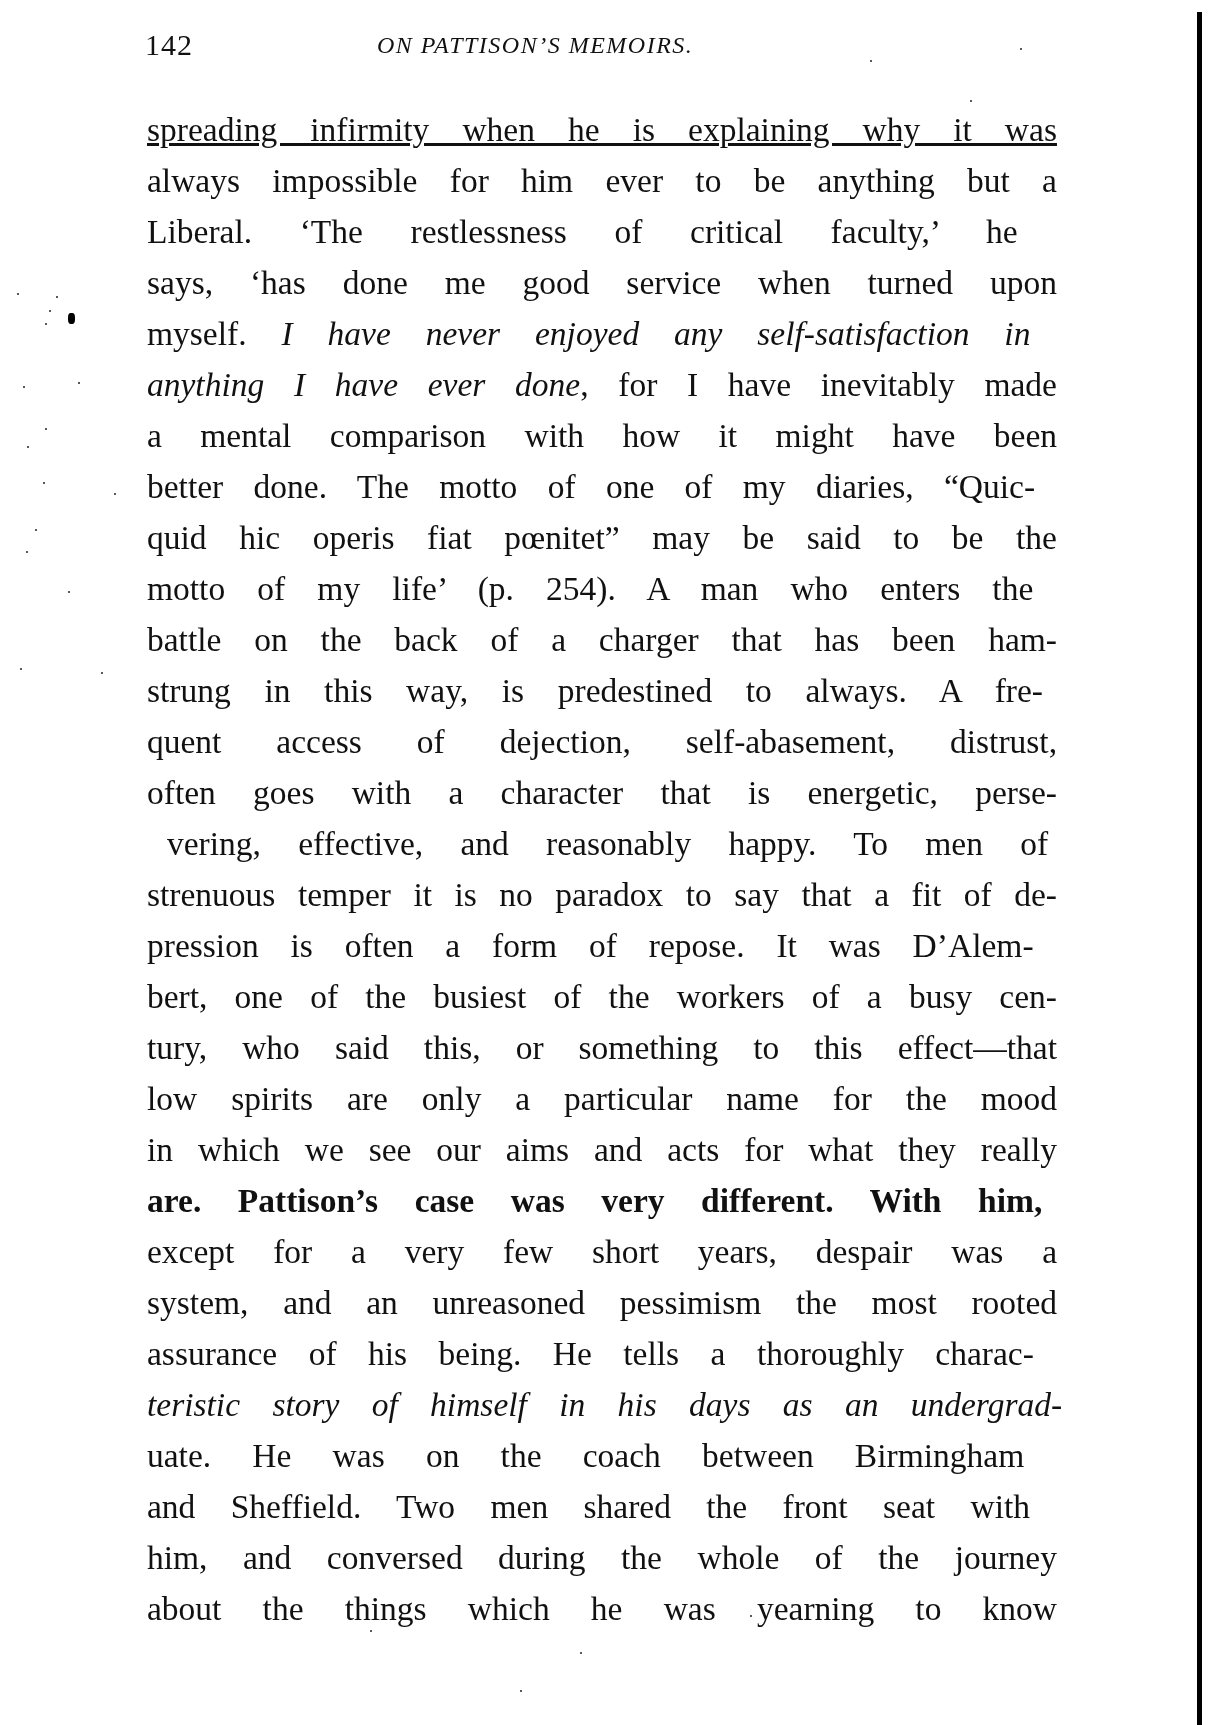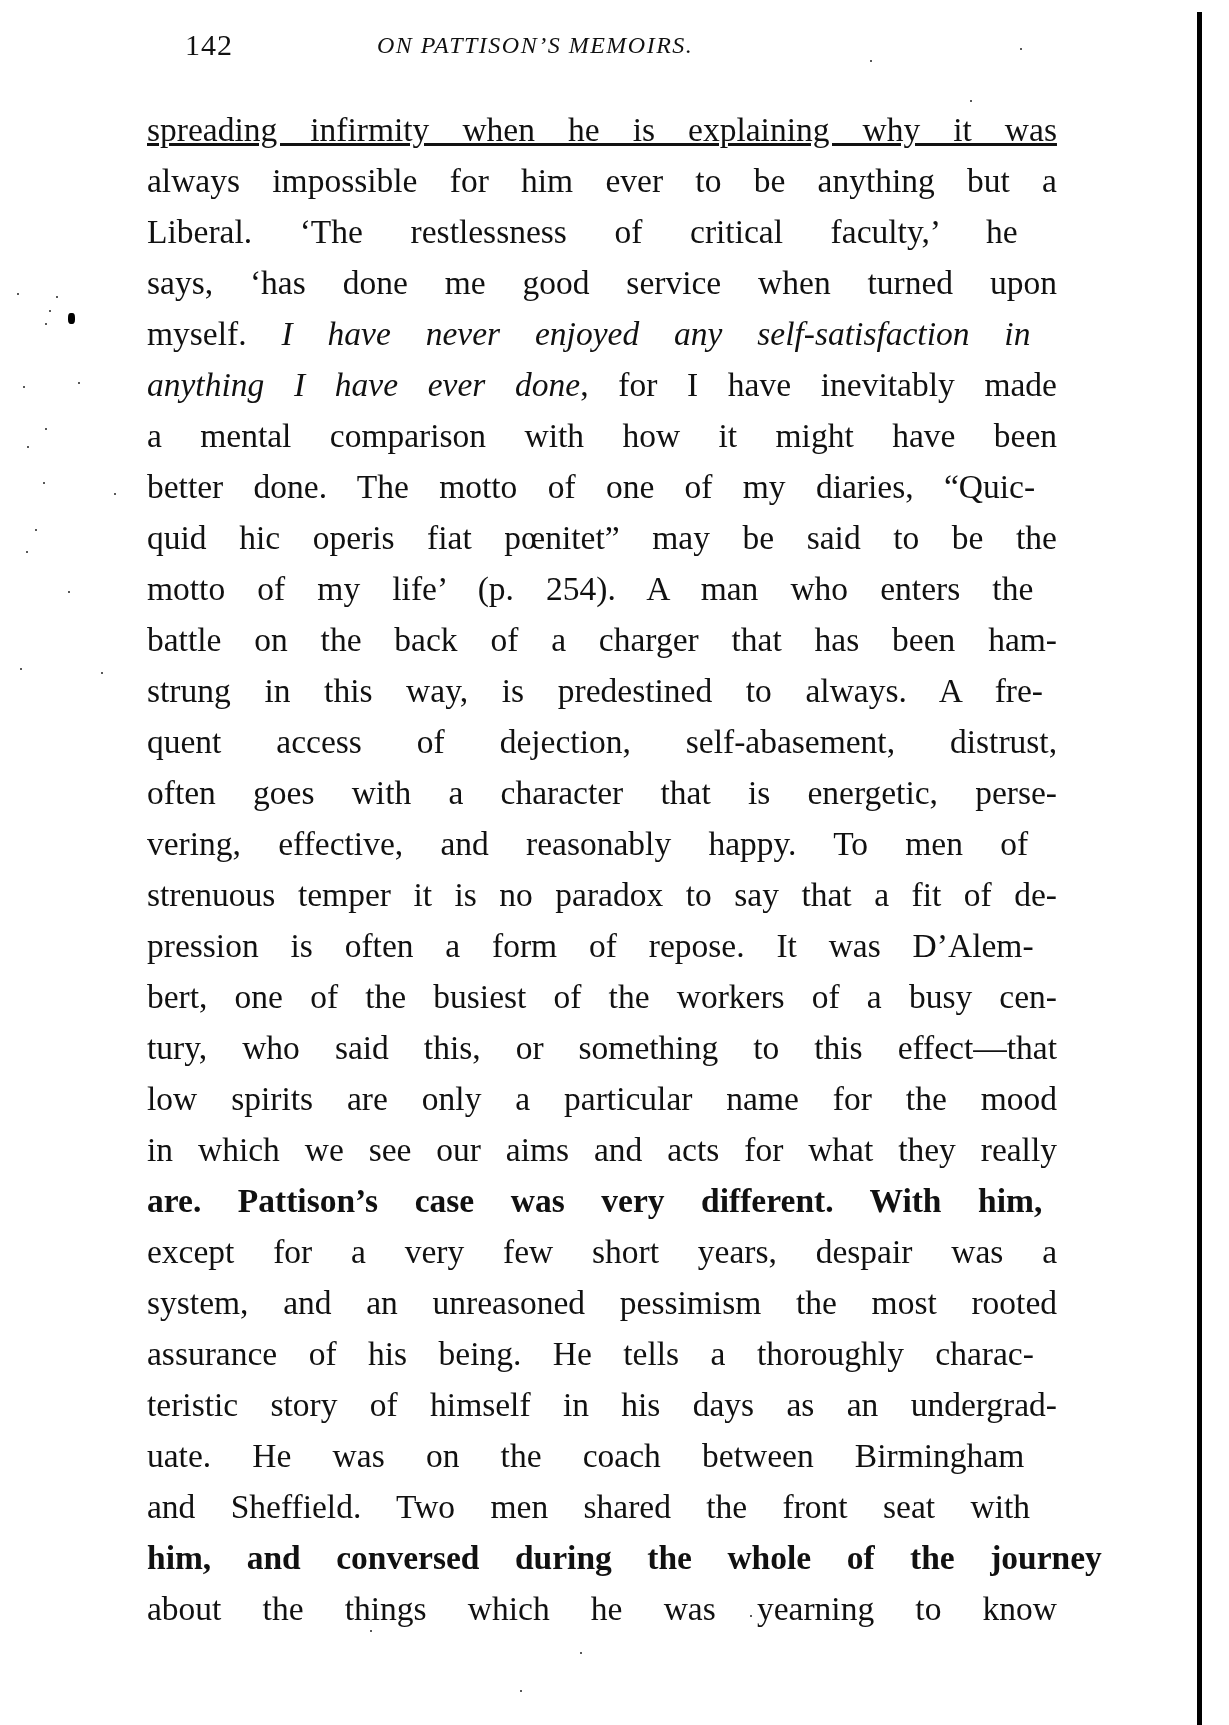--- a/index.html
+++ b/index.html
@@ -29,21 +29,20 @@
       width: 900px;
       height: 40px;
     }
     .page-number {
       position: absolute;
       left: 0;
       top: 0;
       font-family: "Liberation Serif", serif;
       font-size: 30px;
       letter-spacing: 1px;
-      margin-left: 40px;
     }
     .running-title {
       position: absolute;
       left: 232px;
       top: 4px;
       font-family: "Liberation Serif", serif;
       font-style: italic;
       font-size: 24px;
       letter-spacing: 1.5px;
       text-transform: uppercase;
@@ -109,35 +108,35 @@
       <div class="line" style="text-align: left; text-align-last: left; display: block; word-spacing: 26.53px;"><span class="">myself.  </span><span class="it">I have never enjoyed any self-satisfaction in</span></div>
       <div class="line" style="text-align: left; text-align-last: left; display: block; word-spacing: 21.32px;"><span class="it">anything I have ever done</span><span class="">, for I have inevitably made</span></div>
       <div class="line" style="text-align: left; text-align-last: left; display: block; word-spacing: 30.02px;"><span class="">a mental comparison with how it might have been</span></div>
       <div class="line" style="text-align: left; text-align-last: left; display: block; word-spacing: 21.94px;"><span class="">better done.  The motto of one of my diaries, “Quic-</span></div>
       <div class="line" style="text-align: left; text-align-last: left; display: block; word-spacing: 24.2px;"><span class="">quid hic operis fiat pœnitet” may be said to be the</span></div>
       <div class="line" style="text-align: left; text-align-last: left; display: block; word-spacing: 23.75px;"><span class="">motto of my life’ (p. 254).  A man who enters the</span></div>
       <div class="line" style="text-align: left; text-align-last: left; display: block; word-spacing: 24.46px;"><span class="">battle on the back of a charger that has been ham-</span></div>
       <div class="line" style="text-align: left; text-align-last: left; display: block; word-spacing: 25.26px;"><span class="">strung in this way, is predestined to always.  A fre-</span></div>
       <div class="line" style="text-align: left; text-align-last: left; display: block; word-spacing: 46.56px;"><span class="">quent access of dejection, self-abasement, distrust,</span></div>
       <div class="line" style="text-align: left; text-align-last: left; display: block; word-spacing: 28.84px;"><span class="">often goes with a character that is energetic, perse-</span></div>
-      <div class="line" style="text-align: left; text-align-last: left; display: block; word-spacing: 28.89px;"><span class="">vering, effective, and reasonably happy.  To men of</span></div>
+      <div class="line" style="text-align: left; text-align-last: left; display: block; word-spacing: 28.89px; margin-left: 20px;"><span class="">vering, effective, and reasonably happy.  To men of</span></div>
       <div class="line" style="text-align: left; text-align-last: left; display: block; word-spacing: 14.12px;"><span class="">strenuous temper it is no paradox to say that a fit of de-</span></div>
       <div class="line" style="text-align: left; text-align-last: left; display: block; word-spacing: 23.46px;"><span class="">pression is often a form of repose.  It was D’Alem-</span></div>
       <div class="line" style="text-align: left; text-align-last: left; display: block; word-spacing: 18.79px;"><span class="">bert, one of the busiest of the workers of a busy cen-</span></div>
       <div class="line" style="text-align: right; text-align-last: left; display: block; word-spacing: 26.64px;"><span class="">tury, who said this, or something to this effect—that</span></div>
       <div class="line" style="text-align: left; text-align-last: left; display: block; word-spacing: 25.55px;"><span class="">low spirits are only a particular name for the mood</span></div>
       <div class="line" style="text-align: left; text-align-last: left; display: block; word-spacing: 16.51px;"><span class="">in which we see our aims and acts for what they really</span></div>
       <div class="line" style="text-align: left; text-align-last: left; display: block; word-spacing: 28.21px; font-weight: bold;"><span class="">are.  Pattison’s case was very different.  With him,</span></div>
       <div class="line" style="text-align: left; text-align-last: left; display: block; word-spacing: 30.42px;"><span class="">except for a very few short years, despair was a</span></div>
       <div class="line" style="text-align: left; text-align-last: left; display: block; word-spacing: 26.33px;"><span class="">system, and an unreasoned pessimism the most rooted</span></div>
       <div class="line" style="text-align: left; text-align-last: left; display: block; word-spacing: 23.07px;"><span class="">assurance of his being.  He tells a thoroughly charac-</span></div>
-      <div class="line" style="text-align: right; text-align-last: left; display: block; word-spacing: 23.96px;"><span class="">teristic story of himself in his days as an undergrad-</span></div>
+      <div class="line" style="text-align: right; text-align-last: left; display: block; word-spacing: 23.96px; font-style: italic;"><span class="">teristic story of himself in his days as an undergrad-</span></div>
       <div class="line" style="text-align: left; text-align-last: left; display: block; word-spacing: 32.82px;"><span class="">uate.  He was on the coach between Birmingham</span></div>
       <div class="line" style="text-align: left; text-align-last: left; display: block; word-spacing: 26.98px;"><span class="">and Sheffield.  Two men shared the front seat with</span></div>
-      <div class="line" style="text-align: center; text-align-last: left; display: block; word-spacing: 27.11px; font-weight: bold;"><span class="">him, and conversed during the whole of the journey</span></div>
+      <div class="line" style="text-align: center; text-align-last: left; display: block; word-spacing: 27.11px;"><span class="">him, and conversed during the whole of the journey</span></div>
       <div class="line last" style="text-align: left; text-align-last: left; display: block; word-spacing: 32.81px;"><span class="">about the things which he was yearning to know</span></div>
     </div>
 
   <div class="binding-edge"></div>
   <div class="blot"></div>
 <div class="speck" style="left: 17px; top: 293px; width: 2px; height: 2px;"></div>
     <div class="speck" style="left: 56px; top: 296px; width: 2px; height: 2px;"></div>
     <div class="speck" style="left: 49px; top: 310px; width: 2px; height: 2px;"></div>
     <div class="speck" style="left: 45px; top: 323px; width: 2px; height: 2px;"></div>
     <div class="speck" style="left: 23px; top: 386px; width: 2px; height: 2px;"></div>

